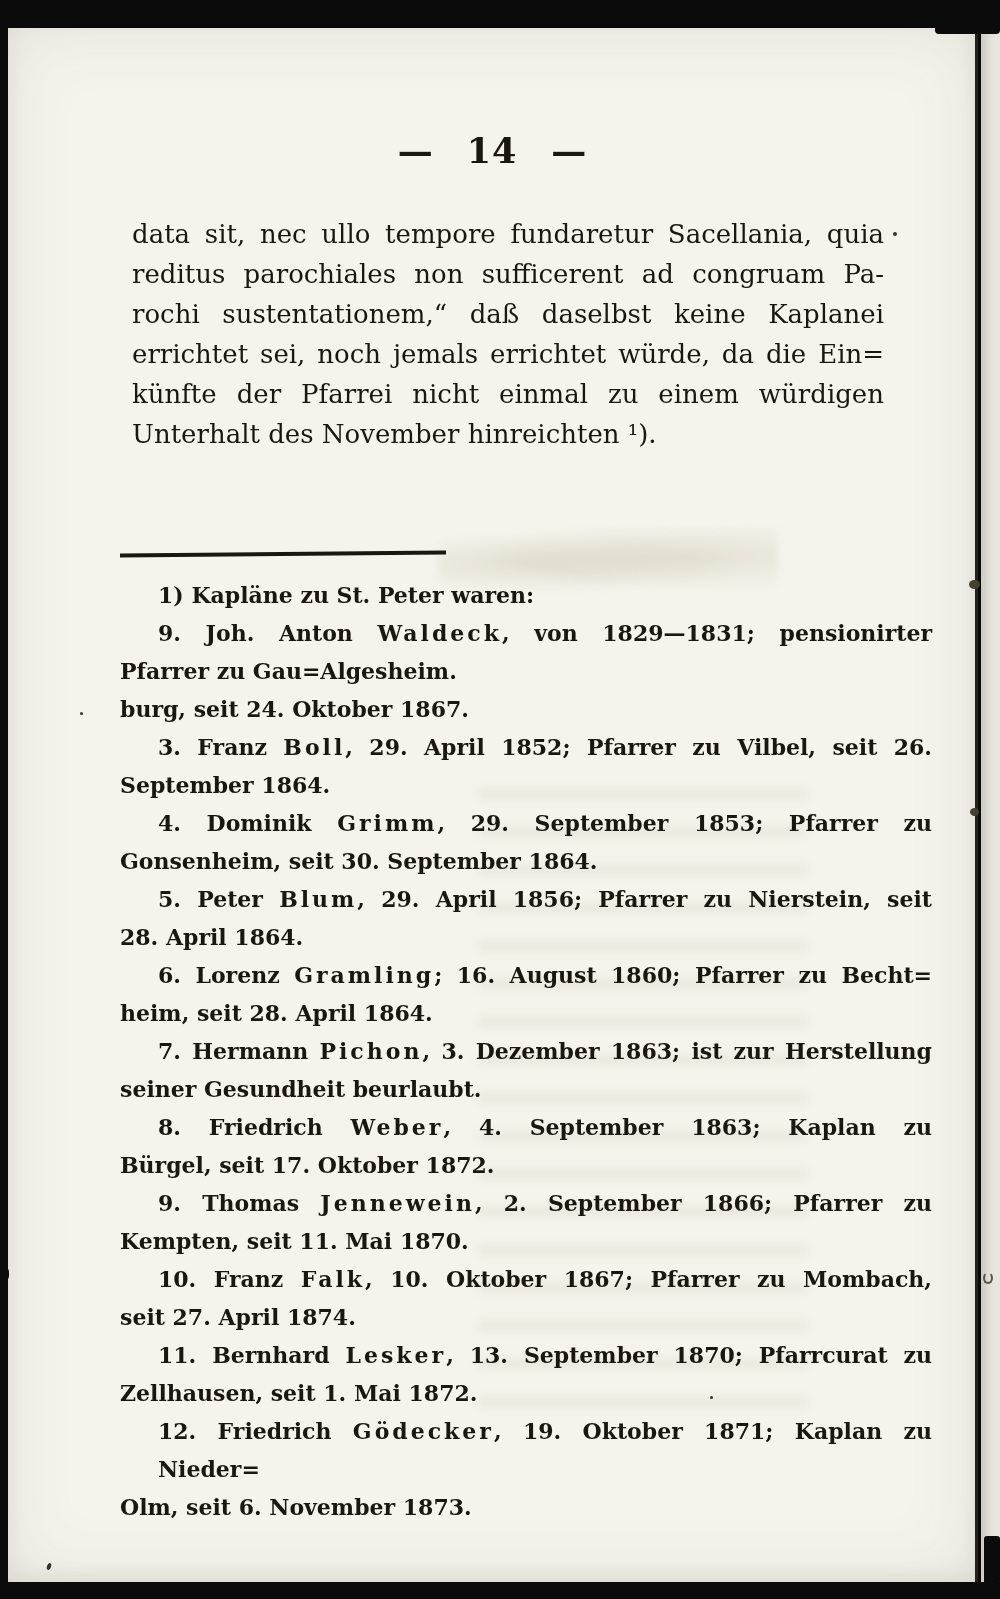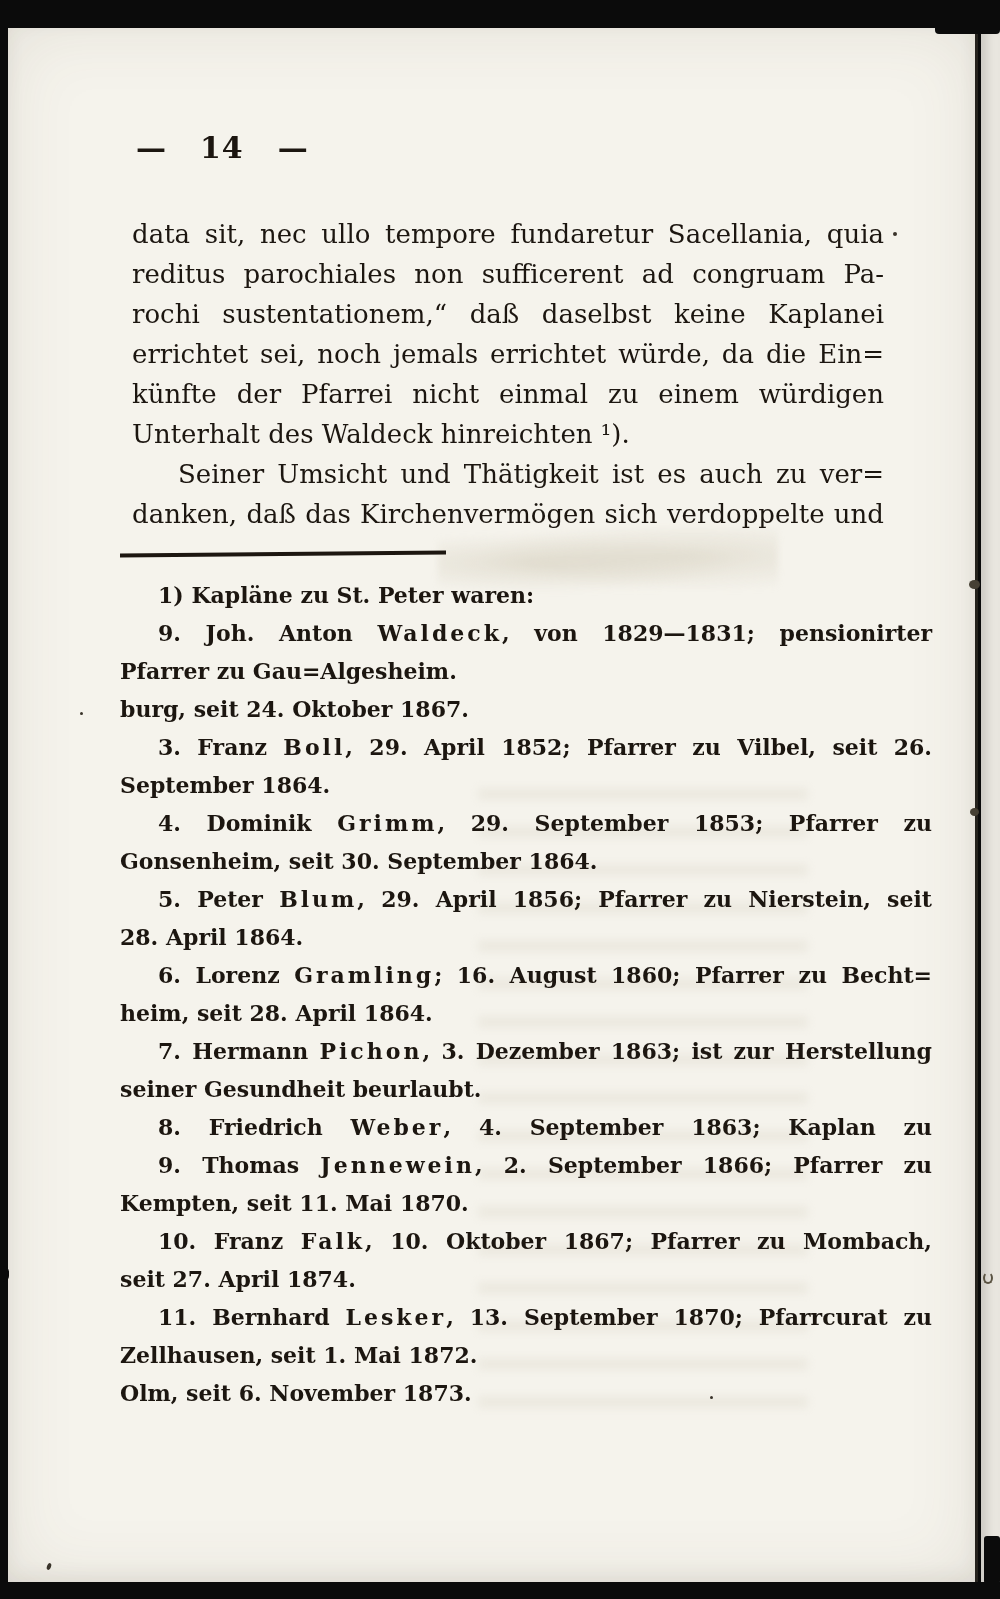--- a/index.html
+++ b/index.html
@@ -22,22 +22,22 @@
     border-right:3px solid #25221d;
     box-shadow:inset 0 0 70px rgba(90,80,60,0.10), inset 0 -6px 18px rgba(60,50,40,0.08);
   }
   .next-page-edge{
     position:absolute;left:981px;top:28px;width:19px;height:1554px;
     background:var(--edge);
     box-shadow:inset 6px 0 8px rgba(0,0,0,0.12);
   }
   
   .pagenum{
-    position:absolute;top:102px;left:128px;width:752px;
-    text-align:left;font-size:30px;font-weight:700;color:var(--ink);
+    position:absolute;top:102px;left:108px;width:752px;
+    text-align:center;font-size:35px;font-weight:700;color:var(--ink);
   }
   .pagenum .num{margin:0 34px;letter-spacing:1px;}
   .main-text{
     position:absolute;top:186px;left:112px;width:752px;
     font-size:26px;line-height:40px;font-weight:400;margin-left:12px;
   }
   .footnote{
     position:absolute;top:548px;left:112px;width:812px;
     font-size:22px;line-height:38px;font-weight:700;
   }
@@ -85,25 +85,21 @@
     <span>—</span><span class="num">14</span><span>—</span>
   </div>
 
   <div class="main-text">
     <div class="para">
         <div class="line just"><span>data sit, nec ullo tempore fundaretur Sacellania, quia</span></div>
         <div class="line just"><span>reditus parochiales non sufficerent ad congruam Pa-</span></div>
         <div class="line just"><span>rochi sustentationem,“ daß daselbst keine Kaplanei</span></div>
         <div class="line just"><span>errichtet sei, noch jemals errichtet würde, da die Ein=</span></div>
         <div class="line just"><span>künfte der Pfarrei nicht einmal zu einem würdigen</span></div>
-        <div class="line"><span>Unterhalt des Waldeck hinreichten ¹).</span></div>
-      </div>
-    <div class="para">
-        <div class="line indent just"><span>Seiner Umsicht und Thätigkeit ist es auch zu ver=</span></div>
-        <div class="line just"><span>danken, daß das Kirchenvermögen sich verdoppelte und</span></div>
+        <div class="line"><span>Unterhalt des November hinreichten ¹).</span></div>
       </div>
   </div>
 
   <div class="separator"></div>
 
   <div class="footnote">
       <div class="line indent"><span>1) Kapläne zu St. Peter waren:</span></div>
       <div class="line indent just"><span>9. Joh. Anton </span><span class="sperr">Waldeck</span><span>, von 1829—1831; pensionirter</span></div>
       <div class="line"><span>Pfarrer zu Gau=Algesheim.</span></div>
       <div class="line"><span>burg, seit 24. Oktober 1867.</span></div>
@@ -111,26 +107,28 @@
       <div class="line"><span>September 1864.</span></div>
       <div class="line indent just"><span>4. Dominik </span><span class="sperr">Grimm</span><span>, 29. September 1853; Pfarrer zu</span></div>
       <div class="line"><span>Gonsenheim, seit 30. September 1864.</span></div>
       <div class="line indent just"><span>5. Peter </span><span class="sperr">Blum</span><span>, 29. April 1856; Pfarrer zu Nierstein, seit</span></div>
       <div class="line"><span>28. April 1864.</span></div>
       <div class="line indent just"><span>6. Lorenz </span><span class="sperr">Gramling</span><span>; 16. August 1860; Pfarrer zu Becht=</span></div>
       <div class="line"><span>heim, seit 28. April 1864.</span></div>
       <div class="line indent just"><span>7. Hermann </span><span class="sperr">Pichon</span><span>, 3. Dezember 1863; ist zur Herstellung</span></div>
       <div class="line"><span>seiner Gesundheit beurlaubt.</span></div>
       <div class="line indent just"><span>8. Friedrich </span><span class="sperr">Weber</span><span>, 4. September 1863; Kaplan zu</span></div>
+      <div class="line"><span>Bürgel, seit 17. Oktober 1872.</span></div>
       <div class="line indent just"><span>9. Thomas </span><span class="sperr">Jennewein</span><span>, 2. September 1866; Pfarrer zu</span></div>
       <div class="line"><span>Kempten, seit 11. Mai 1870.</span></div>
       <div class="line indent just"><span>10. Franz </span><span class="sperr">Falk</span><span>, 10. Oktober 1867; Pfarrer zu Mombach,</span></div>
       <div class="line"><span>seit 27. April 1874.</span></div>
       <div class="line indent just"><span>11. Bernhard </span><span class="sperr">Lesker</span><span>, 13. September 1870; Pfarrcurat zu</span></div>
       <div class="line"><span>Zellhausen, seit 1. Mai 1872.</span></div>
+      <div class="line indent just"><span>12. Friedrich </span><span class="sperr">Gödecker</span><span>, 19. Oktober 1871; Kaplan zu Nieder=</span></div>
       <div class="line"><span>Olm, seit 6. November 1873.</span></div>
     </div>
 </div>
 
 <div class="next-page-edge"></div>
 <div class="blob top-right"></div>
 <div class="blob bottom-right"></div>
 <div class="blob left-nub"></div>
 <div class="speck s1"></div>
 <div class="speck s2"></div>

